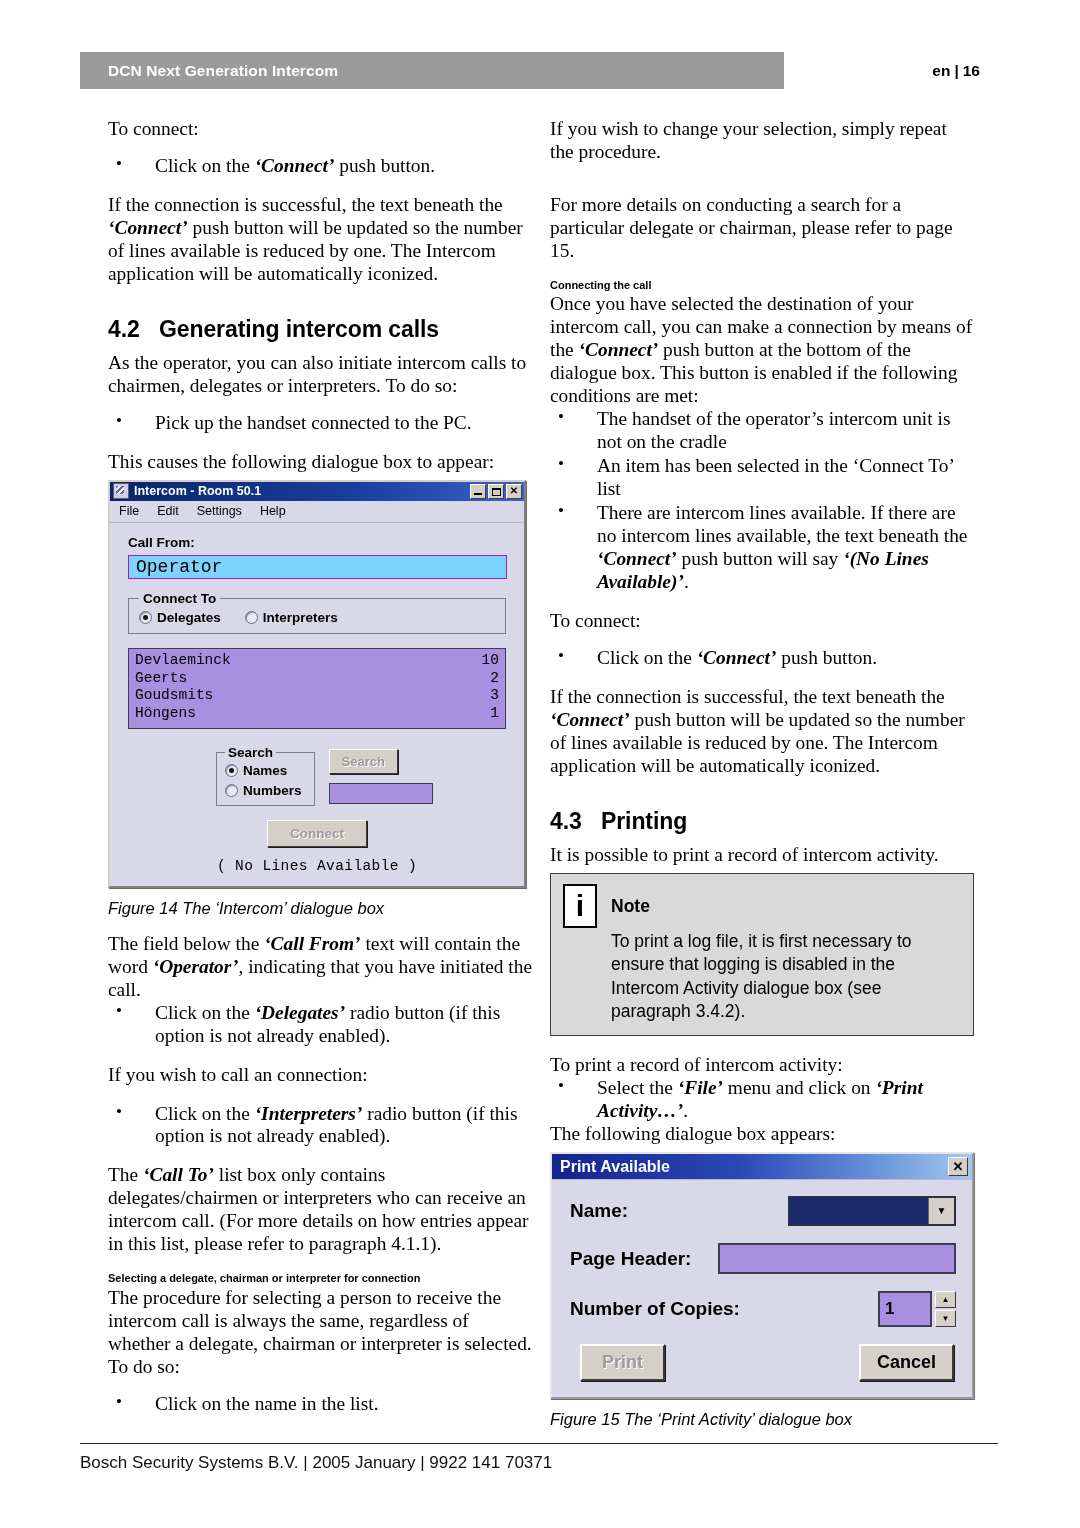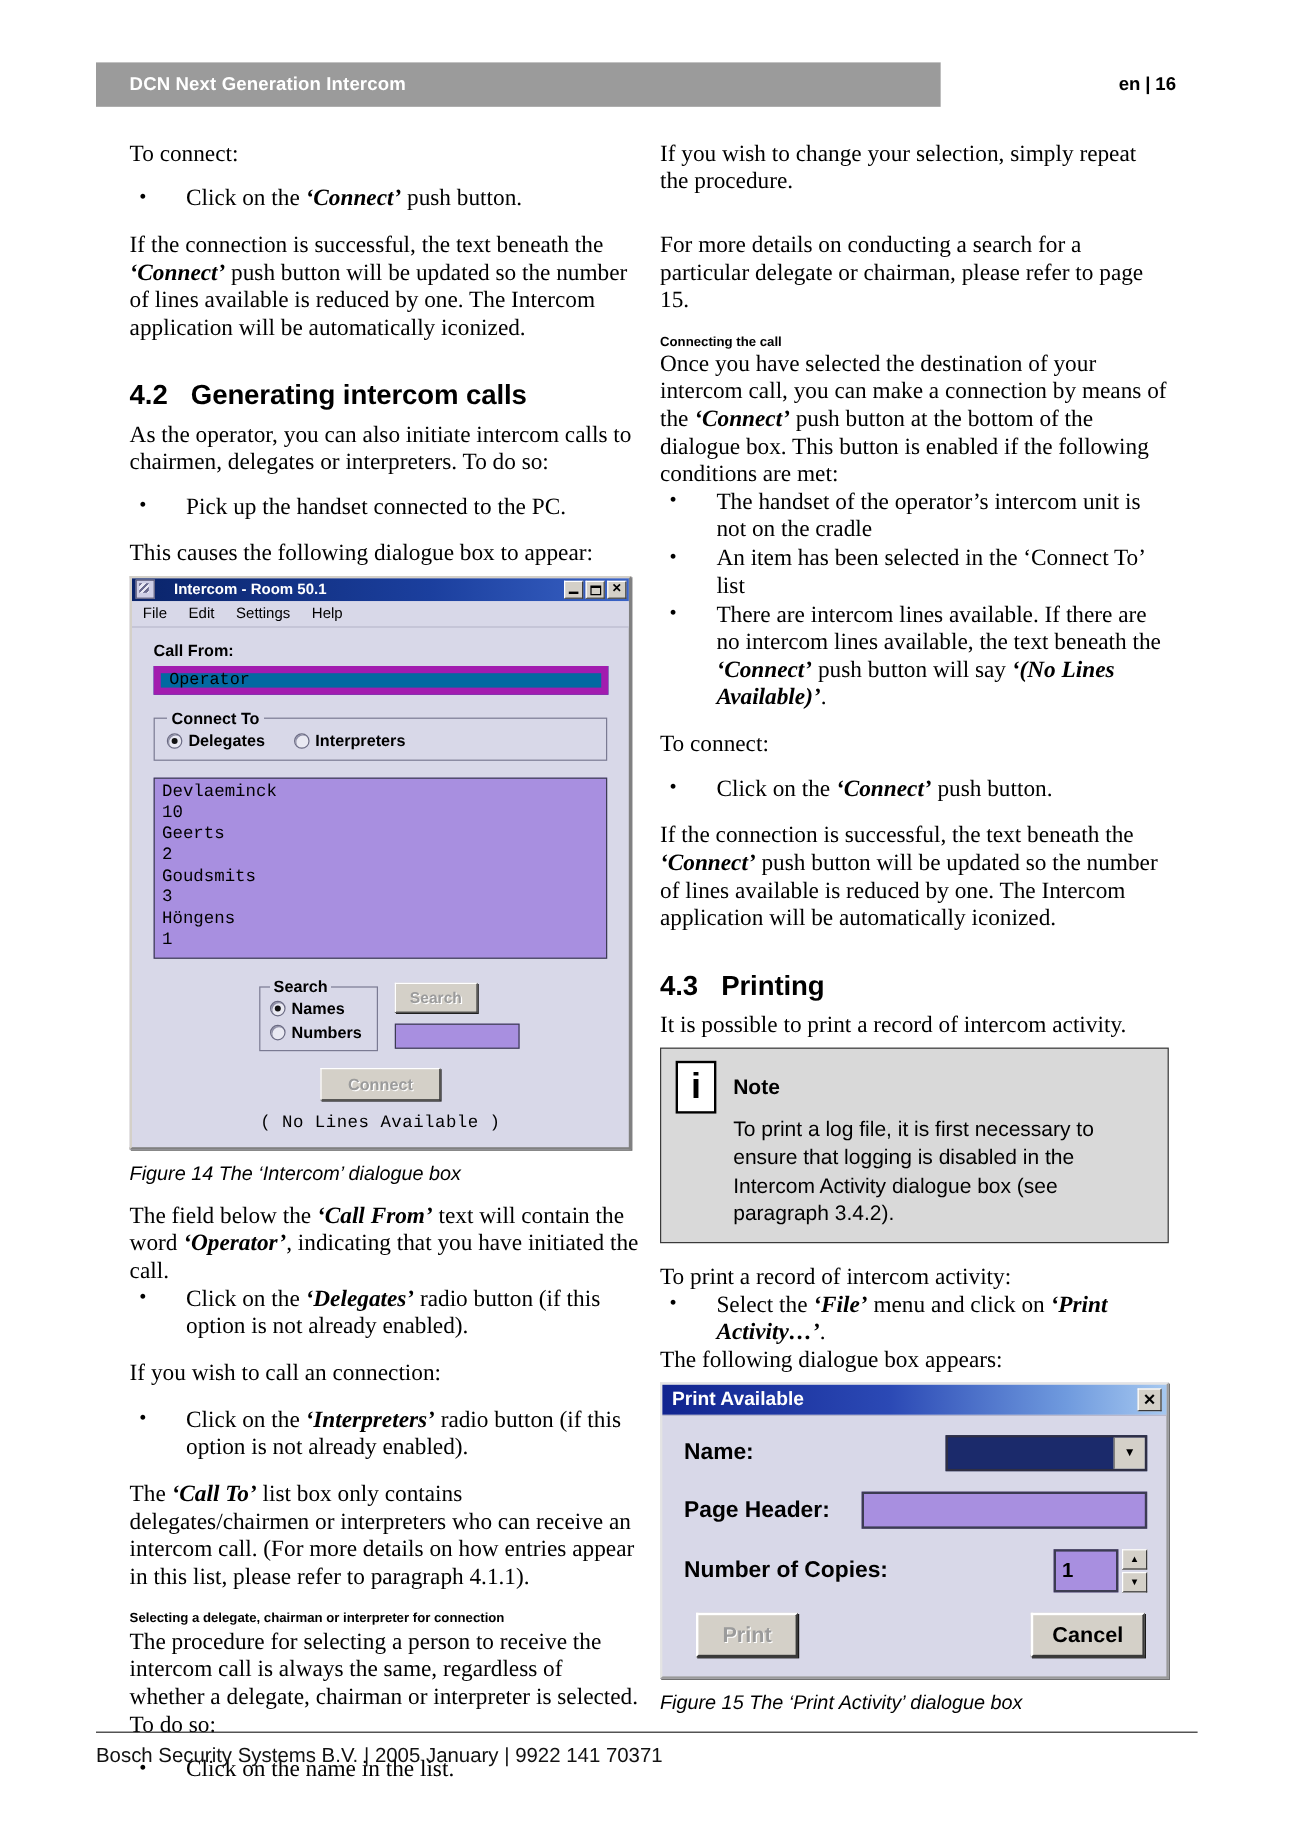--- a/index.html
+++ b/index.html
@@ -180,21 +180,21 @@
     box-sizing: border-box;
     margin-top: 6px;
     box-shadow: 1px 1px 0 #6b6b6b;
   }
   .ic-title {
     height: 19px;
     background: linear-gradient(to right, #0a246a 0%, #1b3f9e 60%, #3a63c6 100%);
     display: flex;
     align-items: center;
     padding: 0 2px 0 3px;
-    gap: 16px;
+    gap: 5px;
   }
   .ic-ico {
     width: 14px; height: 14px;
     background: #cfcfe6;
     border: 1px solid #5a5a7a;
     position: relative;
     flex: 0 0 auto;
   }
   .ic-ico::after {
     content: "";
@@ -252,27 +252,27 @@
   .ic-body { padding: 10px 14px 12px 14px; }
 
   .ic-label {
     font-family: "Liberation Sans", sans-serif;
     font-weight: bold;
     font-size: 13.5px;
     margin: 2px 0 5px 4px;
   }
   .ic-textfield {
     height: 24px;
-    background: #0369a1;
-    border: 6px solid #a21caf;
+    background: #7dd3fc;
+    border: 1px solid #a21caf;
     display: flex;
     align-items: center;
     padding-left: 7px;
     font-family: "Liberation Mono", monospace;
-    font-size: 14px;
+    font-size: 18px;
     box-sizing: border-box;
     margin-left: 4px;
     margin-right: 3px;
   }
 
   fieldset.ic-group {
     border: 1px solid #7a7a92;
     margin: 12px 4px 0 4px;
     padding: 4px 10px 8px 10px;
   }
@@ -312,21 +312,21 @@
 
   .ic-list {
     margin: 14px 4px 0 4px;
     background: #a88fe0;
     border: 1px solid #3c3c52;
     padding: 3px 6px 5px 6px;
     font-family: "Liberation Mono", monospace;
     font-size: 14.5px;
     line-height: 1.22;
   }
-  .ic-list .row { display: flex; justify-content: space-between; flex-direction: column; }
+  .ic-list .row { display: flex; justify-content: space-between; }
 
   .ic-searchrow {
     display: flex;
     align-items: flex-start;
     gap: 14px;
     margin: 16px 0 0 92px;
   }
   fieldset.ic-search {
     border: 1px solid #7a7a92;
     padding: 3px 12px 7px 8px;

